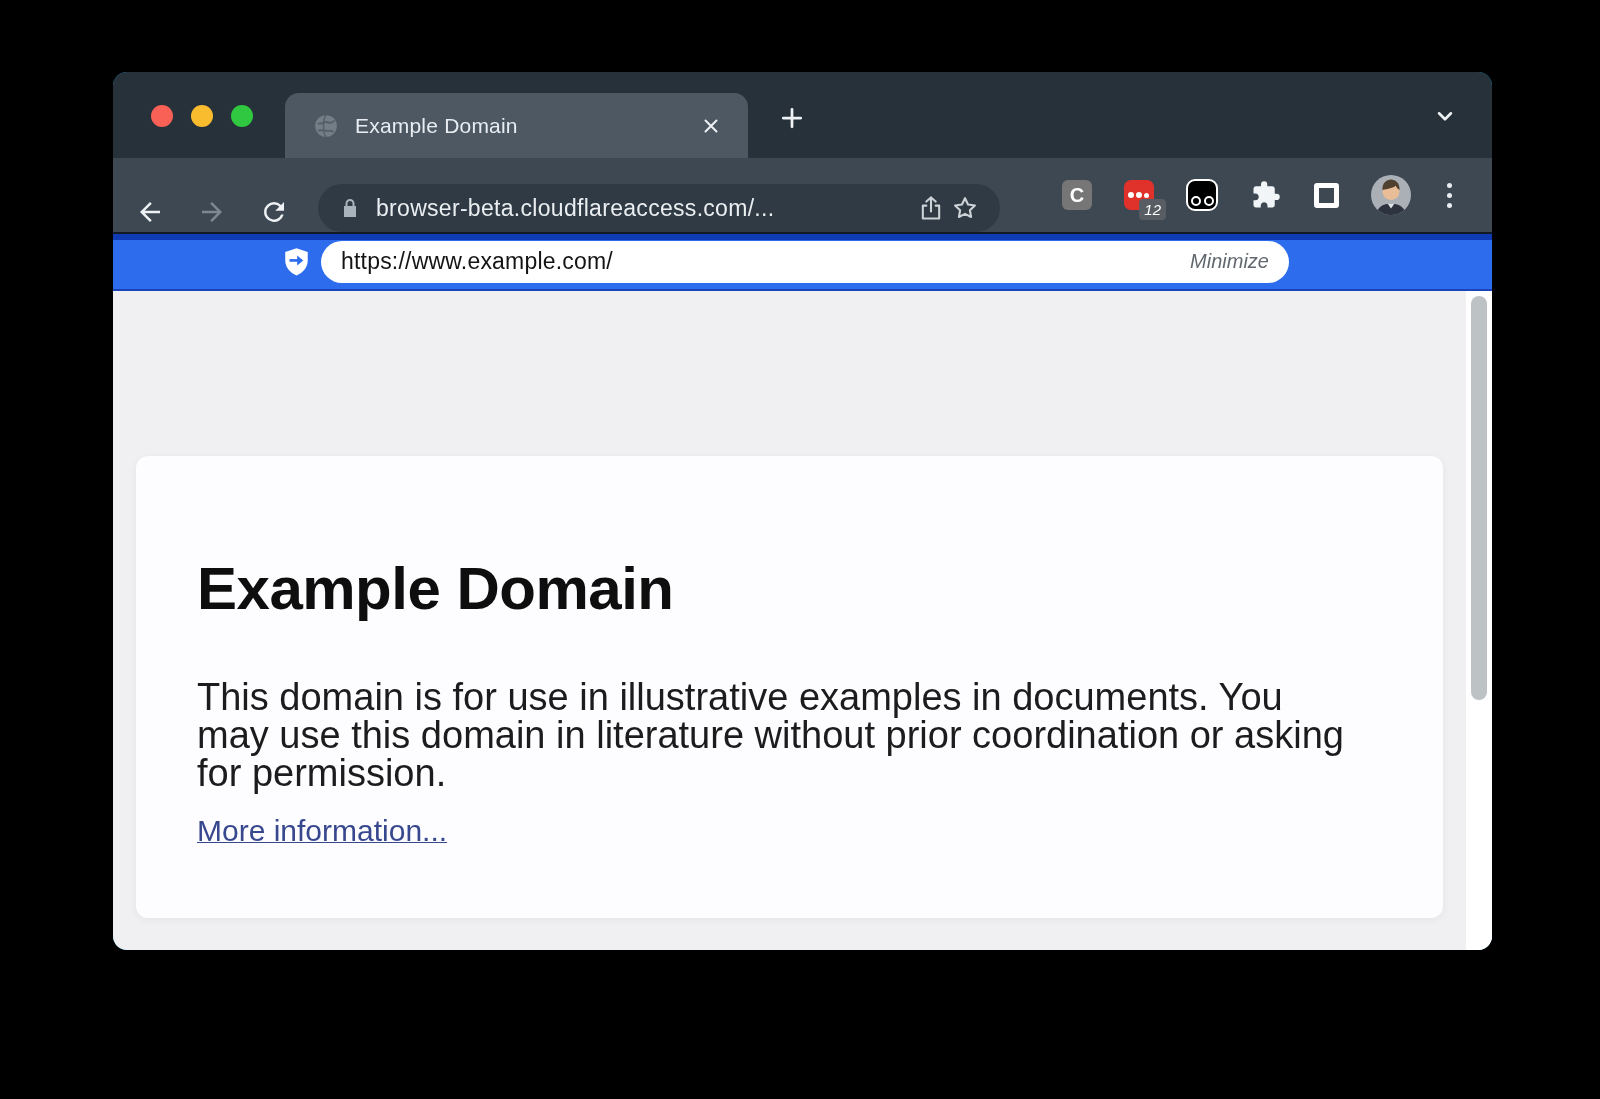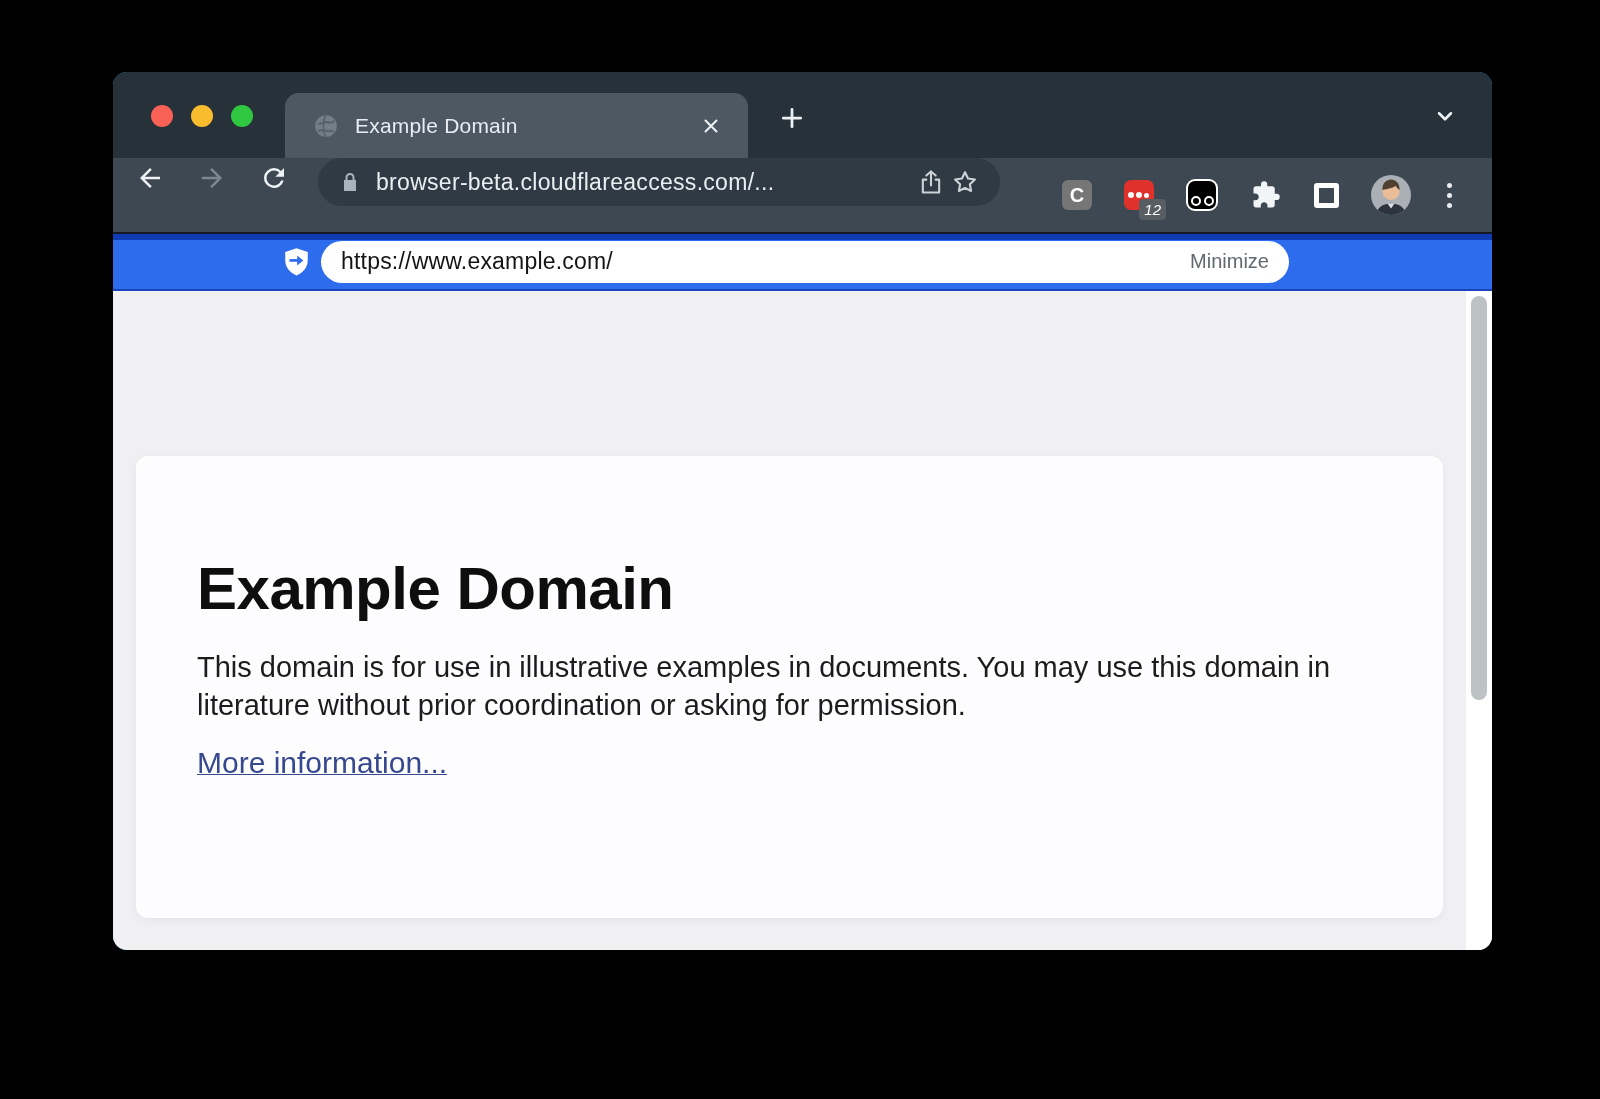--- a/index.html
+++ b/index.html
@@ -26,21 +26,21 @@
   .tab-close { margin-left:12px; width:30px; height:30px; display:flex;
     align-items:center; justify-content:center; border-radius:6px; cursor:pointer; }
 
   .newtab { position:absolute; left:657px; top:24px; width:44px; height:44px;
     display:flex; align-items:center; justify-content:center; cursor:pointer; }
   .tab-chevron { position:absolute; right:28px; top:27px; width:38px; height:34px;
     display:flex; align-items:center; justify-content:center; cursor:pointer; }
 
   
   .toolbar { position:relative; height:74px; background:#3d4852; display:flex;
-    align-items:flex-start; padding-left:17px; }
+    align-items:flex-end; padding-left:17px; }
   .navbtn { width:40px; height:40px; display:flex; align-items:center;
     justify-content:center; border-radius:50%; flex:0 0 auto; margin-right:22px;
     cursor:pointer; }
   .omnibox { flex:0 0 auto; width:682px; height:48px; margin-left:2px;
     background:#2f3a44; border-radius:24px; display:flex; align-items:center;
     padding:0 18px 0 20px; }
   .omni-url { margin-left:14px; color:#eaeef1; font-size:23px; letter-spacing:.3px;
     white-space:nowrap; overflow:hidden; flex:1; }
   .omni-ic { width:34px; height:34px; display:flex; align-items:center;
     justify-content:center; flex:0 0 auto; cursor:pointer; }
@@ -76,30 +76,30 @@
   
   .iso-bar { position:relative; height:59px;
     background:linear-gradient(#0f3cb5 0 6px, #2e6cee 6px 100%);
     border-top:2px solid #141a24; border-bottom:2px solid #1b44ba;
     display:flex; align-items:center; }
   .shield { margin-left:170px; width:27px; height:30px; flex:0 0 auto; }
   .iso-input { margin-left:11px; width:968px; height:42px; background:#fff;
     border-radius:21px; display:flex; align-items:center; padding:0 20px;
     cursor:text; }
   .iso-url { color:#141414; font-size:23px; letter-spacing:.2px; }
-  .iso-min { margin-left:auto; color:#62686f; font-size:20px; cursor:pointer; }
+  .iso-min { margin-left:auto; color:#62686f; font-size:20px; cursor:pointer;font-style:italic; }
 
   
   .content { position:relative; height:659px; background:#f0f0f2; }
   .card { position:absolute; left:23px; top:165px; width:1307px; height:462px;
     background:#fdfdff; border-radius:12px; box-shadow:0 2px 8px rgba(0,0,0,.05);
     padding:100px 80px 0 61px; }
   .card h1 { font-size:60px; font-weight:bold; color:#0e0e0e; letter-spacing:-.5px;
     line-height:1.1; }
-  .card p { margin-top:26px; font-size:29px; line-height:38px; color:#1c1c1c;
+  .card p { margin-top:56px; font-size:38px; line-height:38px; color:#1c1c1c;
     max-width:1160px; }
   .card a { display:inline-block; margin-top:22px; font-size:30px; color:#38488f;
     text-decoration:underline; text-decoration-thickness:1px; cursor:pointer; }
 
   .scroll-track { position:absolute; right:0; top:0; width:26px; height:659px;
     background:#ffffff; }
   .scroll-thumb { position:absolute; left:5px; top:5px; width:16px; height:404px;
     background:#bdc2c4; border-radius:8px; cursor:grab; }
 </style>
 </head>

